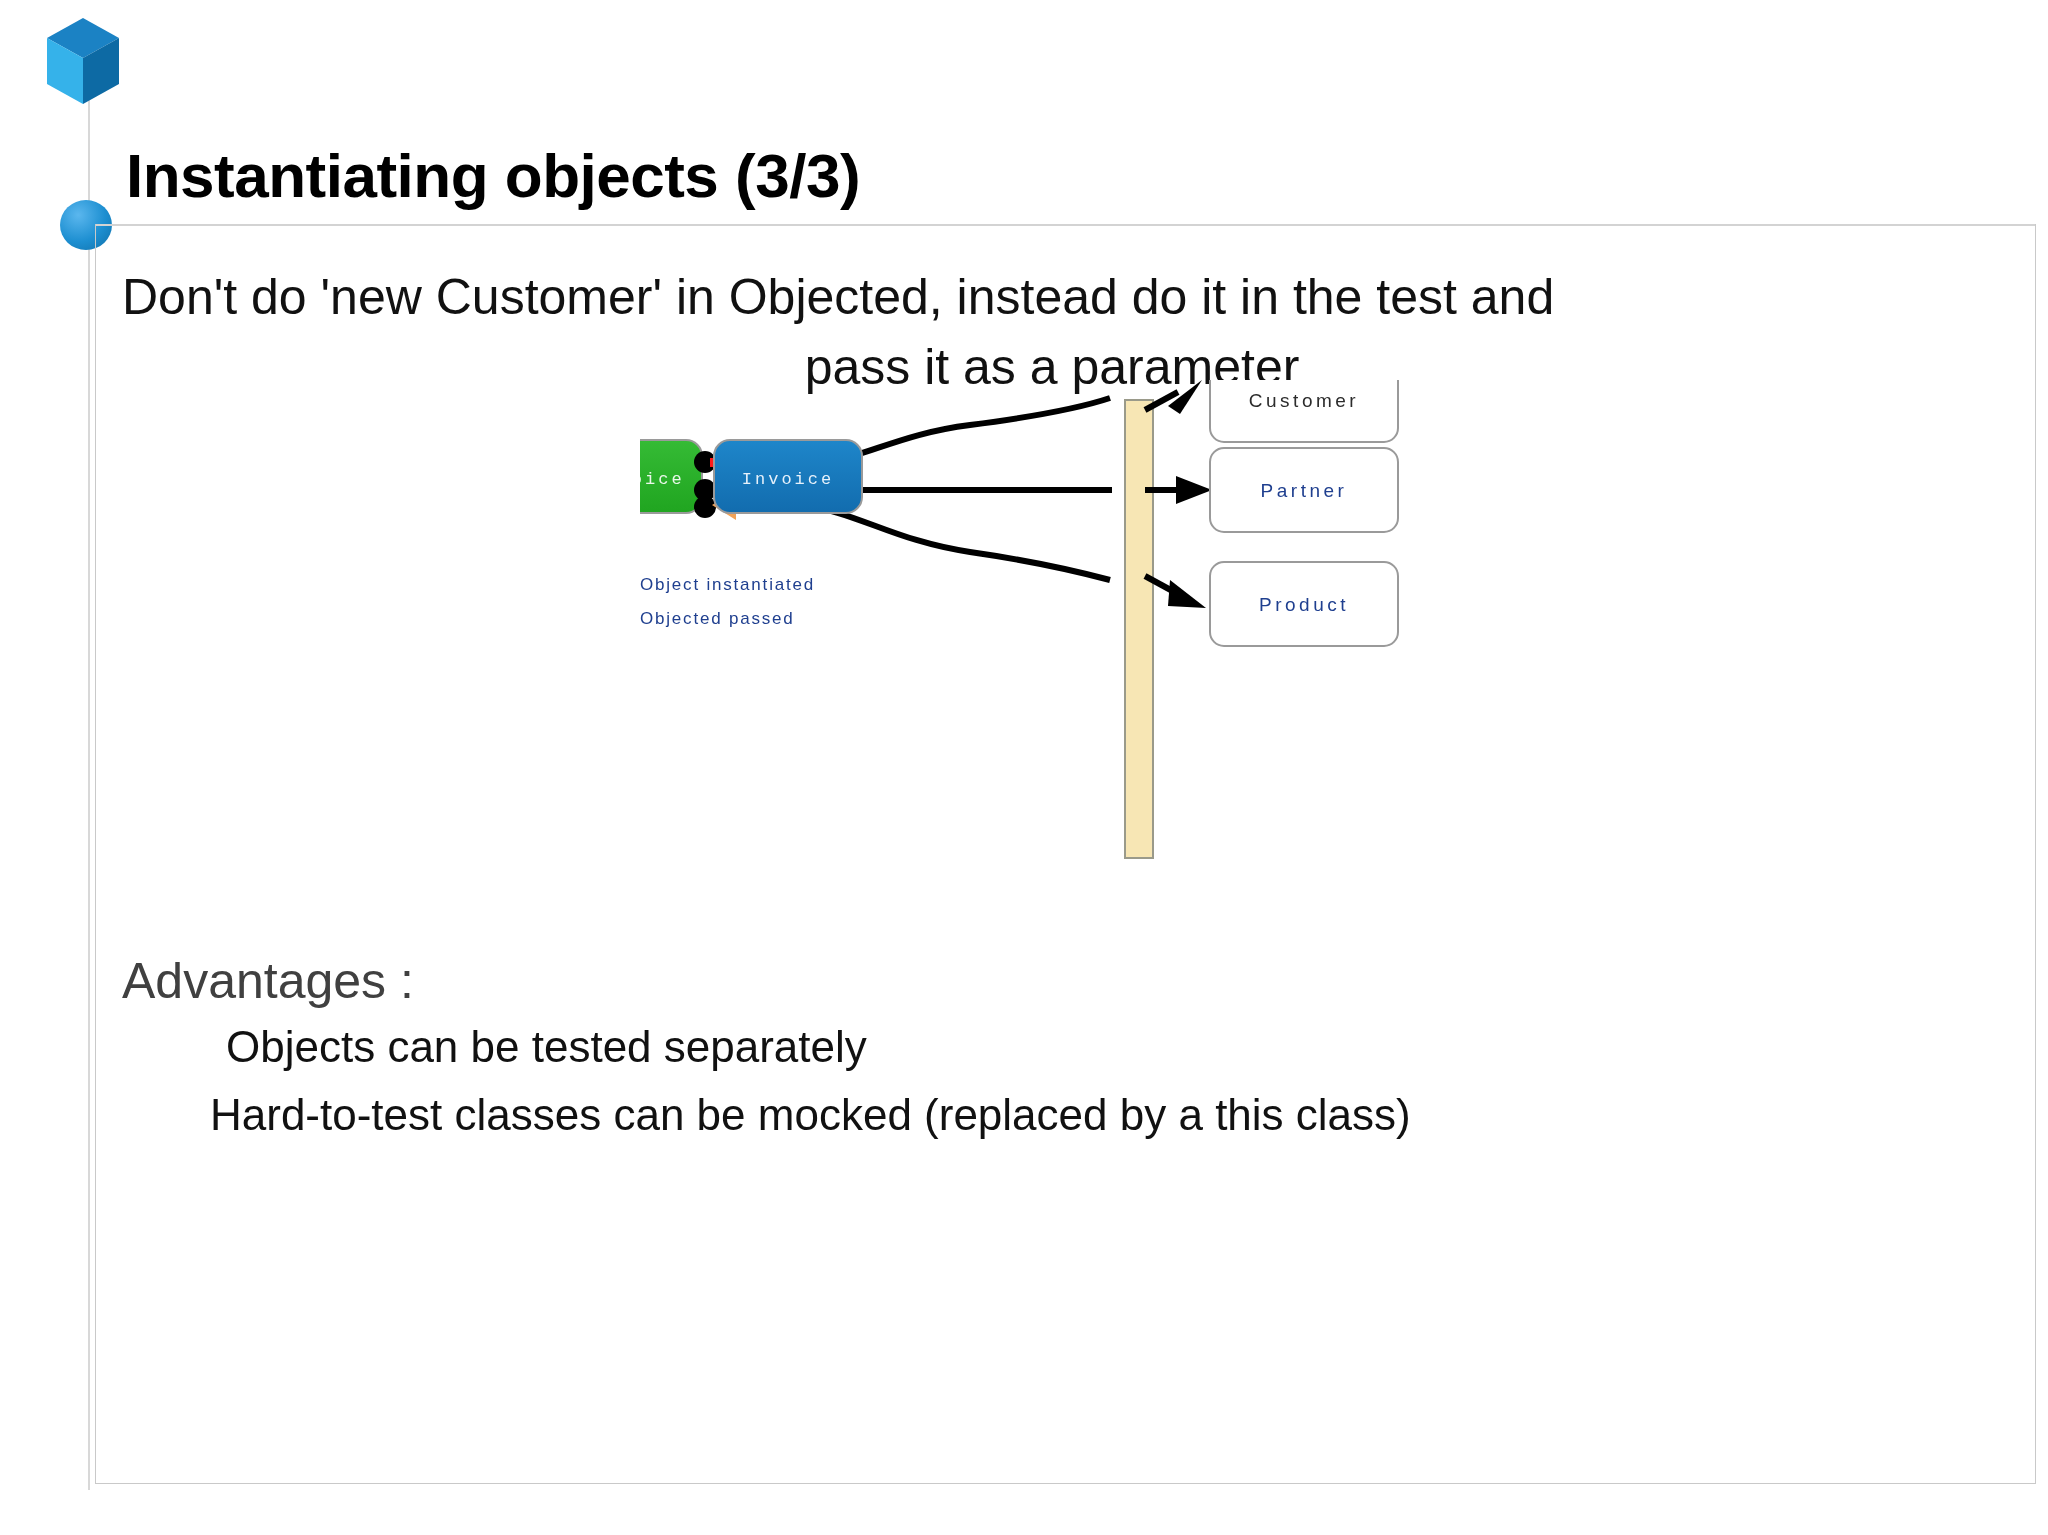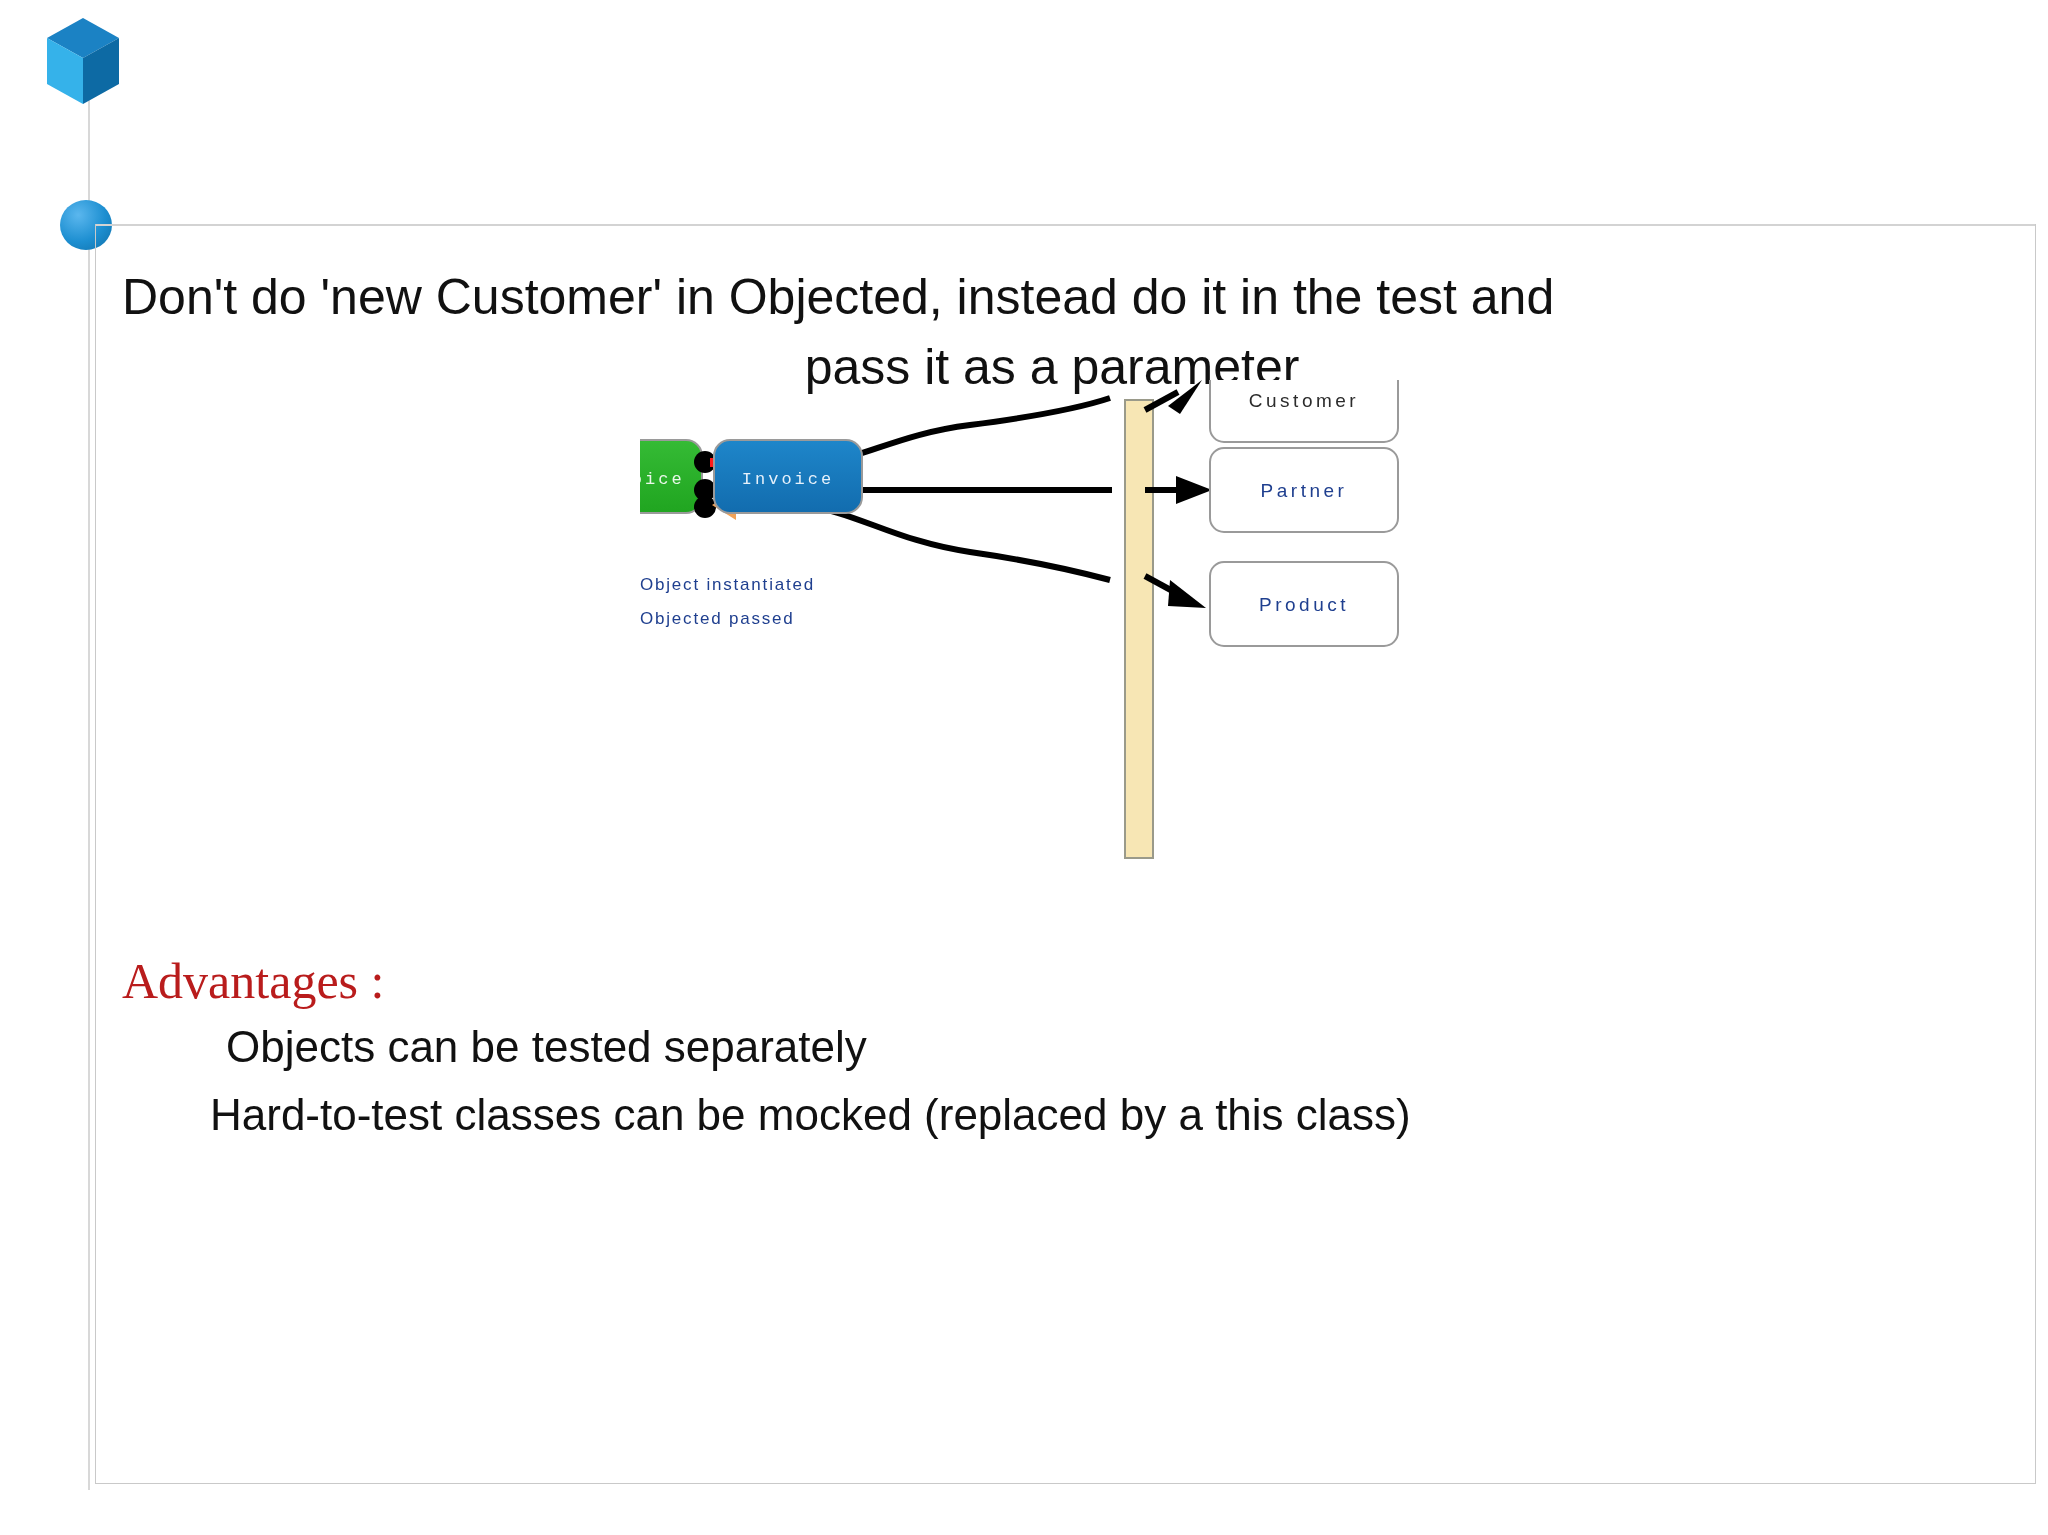--- a/index.html
+++ b/index.html
@@ -88,23 +88,22 @@
     font-size: 50px;
     line-height: 70px;
     color: #111111;
   }
   .lead .l2 { padding-left: 60px; display: block; text-align: center; }
 
   .adv-head {
     position: absolute;
     left: 122px; top: 952px;
     font-size: 50px;
-    color: #b91c1c;
-    white-space: nowrap;
-    font-family: Liberation Serif, serif;
+    color: #404040;
+    white-space: nowrap;
   }
   .adv-item-1 {
     position: absolute;
     left: 210px; top: 1022px;
     font-size: 44px;
     color: #111111;
     white-space: nowrap;
     margin-left: 16px;
   }
   .adv-item-2 {
@@ -148,20 +147,21 @@
   <div class="cube-mark">
     <svg width="78" height="92" viewBox="0 0 78 92">
       <polygon points="39,2 75,22 39,42 3,22" fill="#1b82c4"></polygon>
       <polygon points="3,22 39,42 39,88 3,68" fill="#35b2ea"></polygon>
       <polygon points="75,22 75,68 39,88 39,42" fill="#0d6aa4"></polygon>
     </svg>
   </div>
 
   <div class="dot-mark"></div>
 
+  <h1 class="slide-title">Instantiating objects (3/3)</h1>
 
   <div class="title-rule"></div>
   <div class="frame-left"></div>
   <div class="frame-right"></div>
   <div class="frame-bottom"></div>
 
   <div class="lead">
     <span>Don't do 'new Customer' in Objected, instead do it in the test and</span>
     <span class="l2">pass it as a parameter</span>
   </div>

